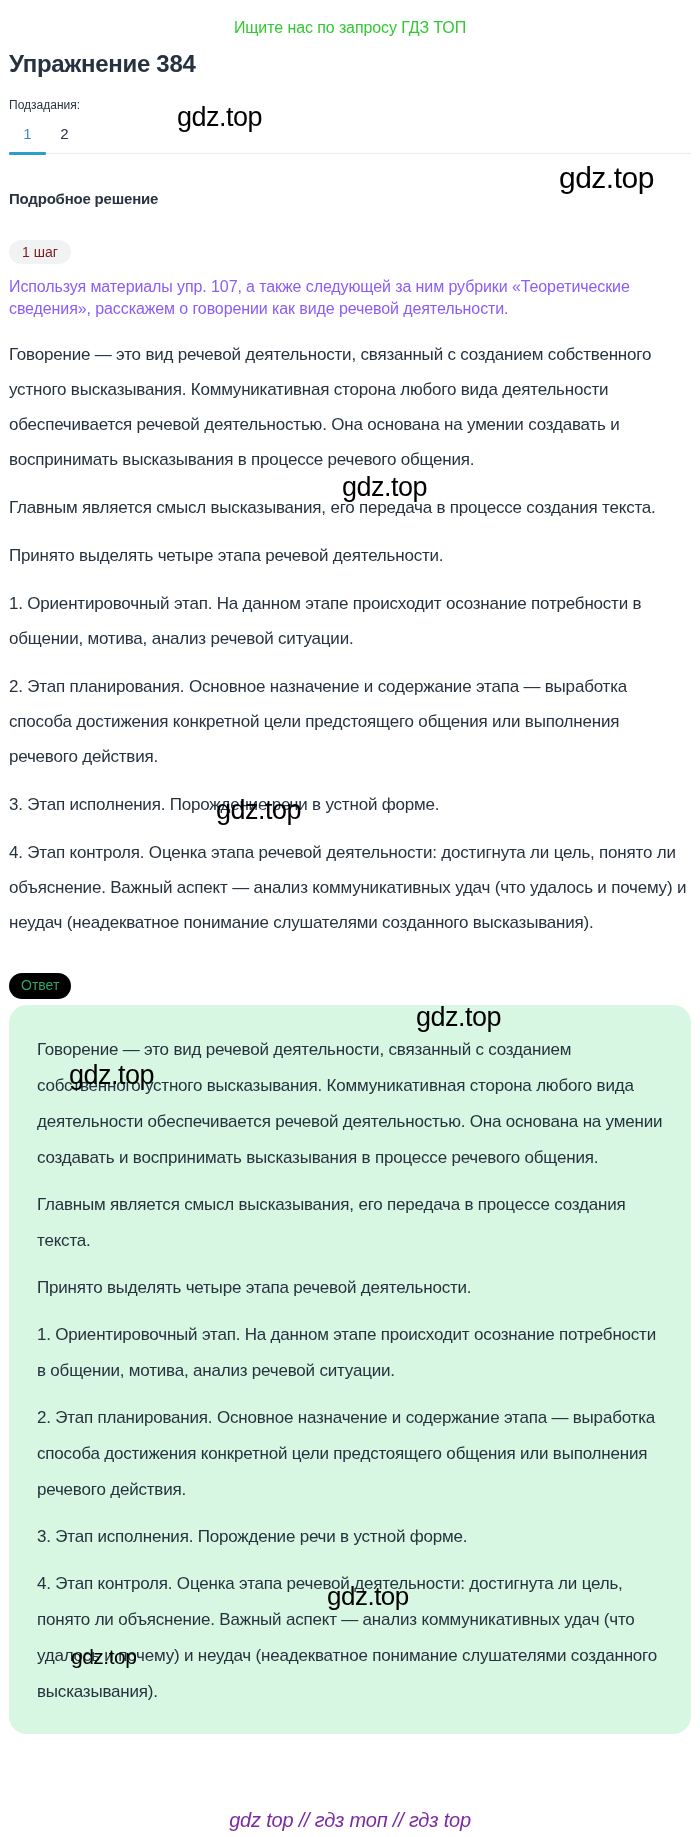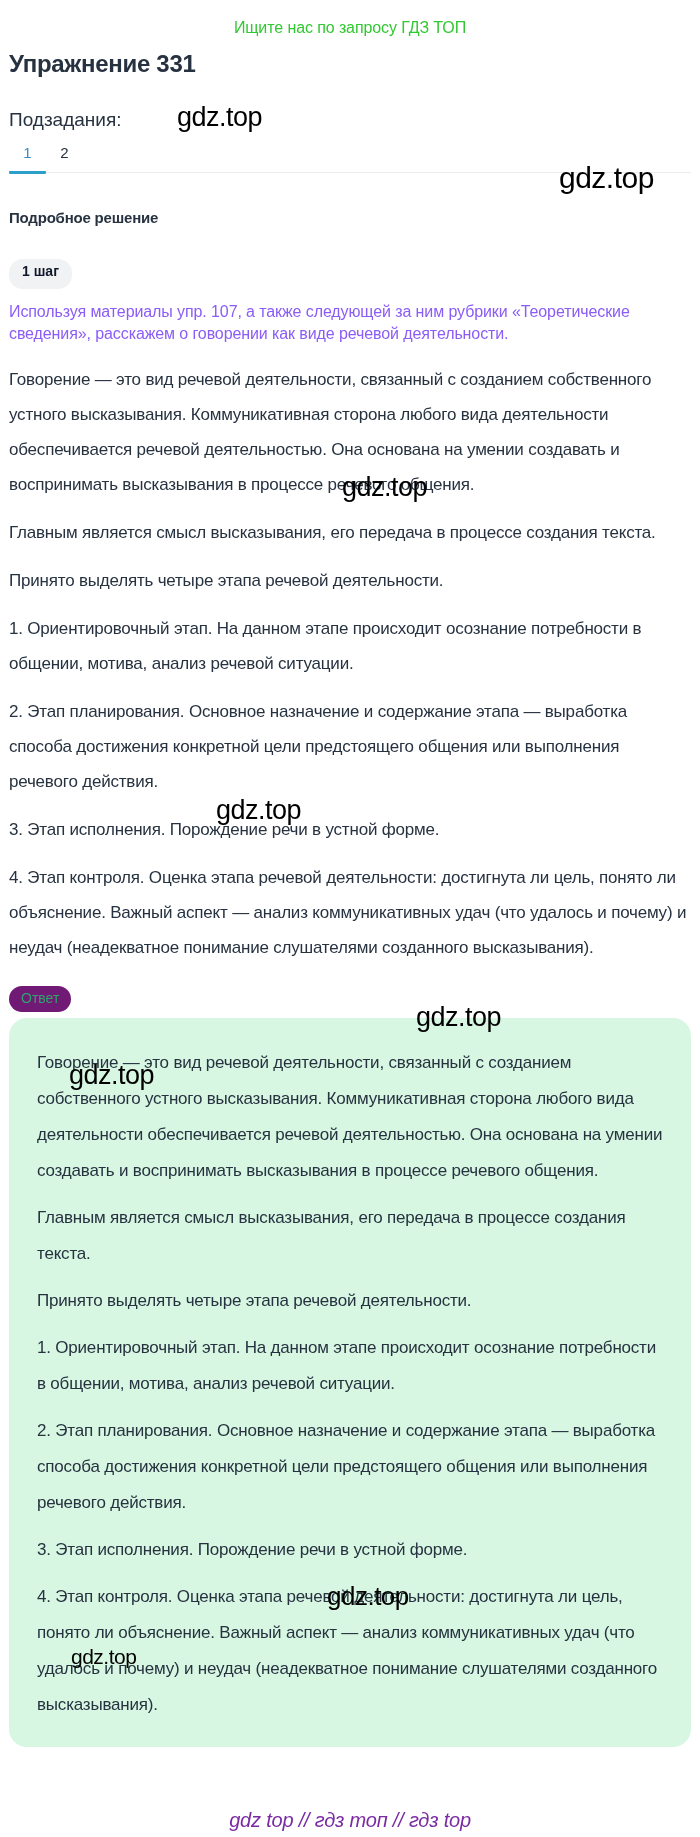--- a/index.html
+++ b/index.html
@@ -7,41 +7,41 @@
     width:700px;height:1837px;position:relative;overflow:hidden;
     background:#ffffff;color:#273240;
     font-family:"Liberation Sans", sans-serif;
   }
   .content{padding:0 9px;}
   .promo{
     text-align:center;color:#31c831;font-size:16px;font-weight:500;
     padding-top:19px;letter-spacing:-0.1px;cursor:pointer;
   }
   h1.page-title{font-size:24px;font-weight:bold;margin:13px 0 0;letter-spacing:-0.3px;}
-  .subtasks-label{margin-top:31px;font-size:19px;}
+  .subtasks-label{margin-top:20px;font-size:12px;}
   .tabs{display:flex;margin-top:9px;border-bottom:1px solid #eaecee;}
   .tab{
     position:relative;width:37px;text-align:center;font-size:15px;
     padding:4px 0 11px;color:#273240;cursor:pointer;
   }
   .tab.active{color:#3d8cc4;}
   .tab.active::after{
     content:"";position:absolute;left:0;right:0;bottom:-2px;height:3px;
     background:#2a9fc9;border-radius:1px;
   }
   h2.section-title{font-size:15px;font-weight:bold;margin:36px 0 0;letter-spacing:-0.2px;}
   .step-badge{
-    display:inline-block;margin-top:33px;background:#f0f2f3;color:#0f172a;
-    font-size:14px;padding:4px 13px 10px;border-radius:14px;font-weight:bold;
+    display:inline-block;margin-top:33px;background:#f0f2f3;color:#7f1d1d;
+    font-size:14px;padding:4px 13px 4px;border-radius:14px;
   }
   .hint{margin:12px 0 0;color:#8b5cf6;font-size:16px;line-height:22px;letter-spacing:-0.1px;}
   .para{font-size:17px;line-height:35px;margin:13px 0 0;letter-spacing:-0.2px;}
   .para.first{margin-top:17px;}
   .answer-badge{
-    display:inline-block;margin-top:21px;background:#701a75;color:#2fa36b;
+    display:inline-block;margin-top:33px;background:#000000;color:#2fa36b;
     font-size:14px;padding:4px 12px 6px;border-radius:14px;
   }
   .answer-box{
     margin-top:6px;background:#d7f7e2;border-radius:18px;
     padding:19px 28px 24px;min-height:688px;box-sizing:border-box;
   }
   .answer-box .para{line-height:36px;margin:11px 0 0;}
   .answer-box .para.first{margin-top:8px;}
   .wm{
     position:absolute;color:#000;font-weight:500;white-space:nowrap;
@@ -60,21 +60,21 @@
     color:#7a2aa2;font-size:20px;font-weight:500;letter-spacing:-0.2px;font-style:italic;
   }
 </style>
 </head>
 <body>
 
 <div class="content">
 
   <div class="promo">Ищите нас по запросу ГДЗ ТОП</div>
 
-  <h1 class="page-title">Упражнение 331</h1>
+  <h1 class="page-title">Упражнение 384</h1>
 
   <div class="subtasks-label">Подзадания:</div>
 
   <div class="tabs">
     <div class="tab active">1</div>
     <div class="tab">2</div>
   </div>
 
   <h2 class="section-title">Подробное решение</h2>
 

